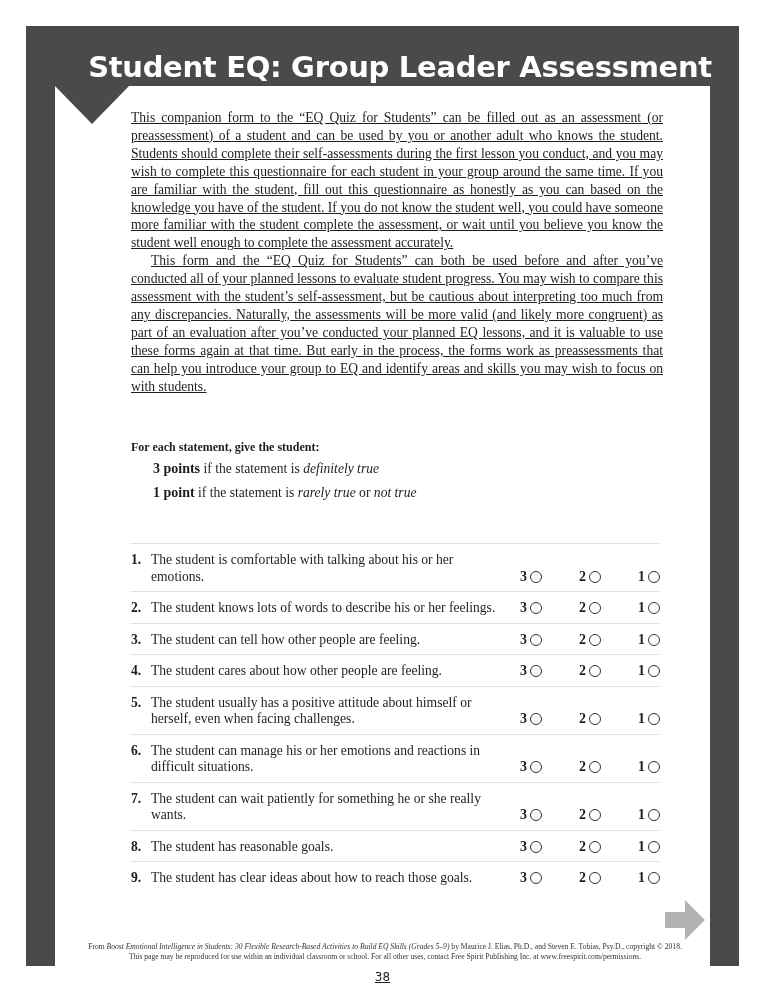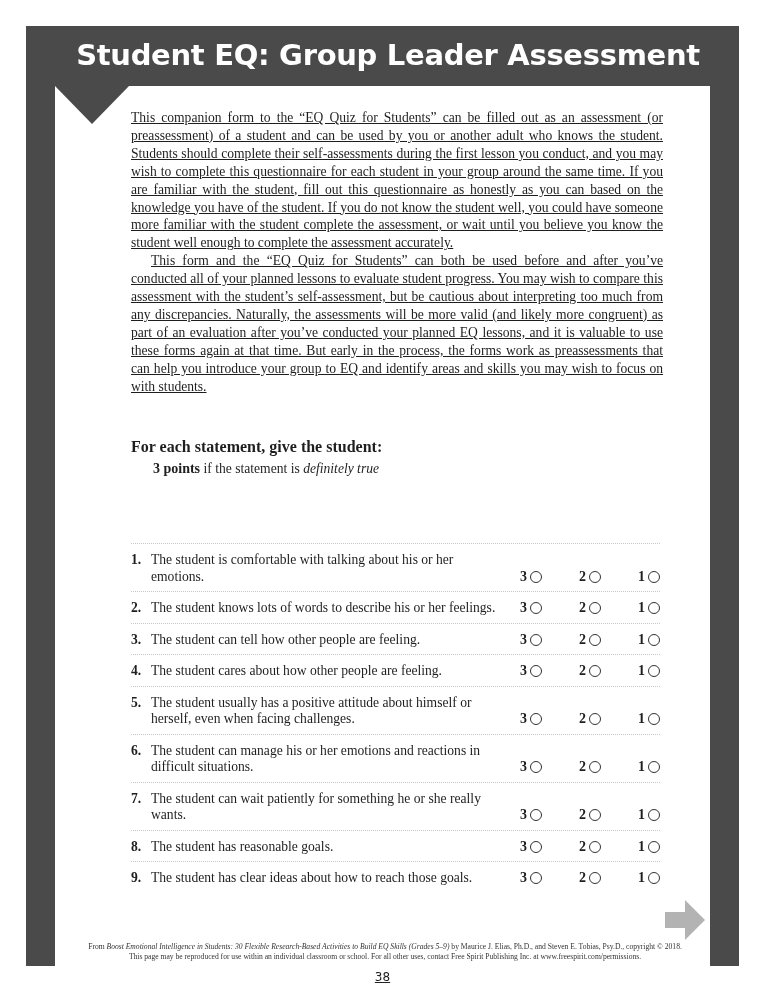--- a/index.html
+++ b/index.html
@@ -37,21 +37,21 @@
   .body-text {
     position: absolute; left: 131px; top: 109px; width: 532px;
     font-size: 13.6px; line-height: 17.9px; text-align: justify;
   }
   .body-text p { margin: 0; text-decoration: underline; }
   .body-text p.indent { text-indent: 20px; }
   .instructions {
     position: absolute; left: 131px; top: 437px; width: 532px;
     font-size: 13.6px;
   }
-  .instr-head { font-weight: bold; font-size: 16px; line-height: 20px; }
+  .instr-head { font-weight: bold; font-size: 12px; line-height: 20px; }
   .instr-item { padding-left: 22px; line-height: 24px; }
   .instr-item b { font-size: 14px; }
   .instr-item i { font-style: italic; }
   .rows {
     position: absolute; left: 131px; top: 543px; width: 529px;
   }
   .row {
     display: flex; align-items: flex-end; justify-content: space-between;
     border-top: 1px dotted #c8c8c8;
     padding: 8px 0 6px 0;
@@ -81,32 +81,35 @@
   }
 </style>
 </head>
 <body>
 
 <div class="frame-top"></div>
 <div class="frame-left"></div>
 <div class="frame-right"></div>
 <div class="notch"></div>
 
-<h1 class="title" style="margin:0;">Student EQ: Group Leader Assessment</h1>
+<h1 class="title" style="margin:12px;">Student EQ: Group Leader Assessment</h1>
 
 <div class="body-text">
   <p>This companion form to the “EQ Quiz for Students” can be filled out as an assessment (or preassessment) of a student and can be used by you or another adult who knows the student. Students should complete their self-assessments during the first lesson you conduct, and you may wish to complete this questionnaire for each student in your group around the same time. If you are familiar with the student, fill out this questionnaire as honestly as you can based on the knowledge you have of the student. If you do not know the student well, you could have someone more familiar with the student complete the assessment, or wait until you believe you know the student well enough to complete the assessment accurately.</p>
   <p class="indent">This form and the “EQ Quiz for Students” can both be used before and after you’ve conducted all of your planned lessons to evaluate student progress. You may wish to compare this assessment with the student’s self-assessment, but be cautious about interpreting too much from any discrepancies. Naturally, the assessments will be more valid (and likely more congruent) as part of an evaluation after you’ve conducted your planned EQ lessons, and it is valuable to use these forms again at that time. But early in the process, the forms work as preassessments that can help you introduce your group to EQ and identify areas and skills you may wish to focus on with students.</p>
 </div>
 
 <div class="instructions">
   <div class="instr-head">For each statement, give the student:</div>
   <div class="instr-item">
     <b>3 points</b><span> if the statement is </span><i>definitely true</i>
   </div>
+  <div class="instr-item">
+    <b>1 point</b><span> if the statement is </span><i>rarely true</i><span> or </span><i>not true</i>
+  </div>
 </div>
 
 <div class="rows">
 
   <div class="row">
     <div class="stmt">
         <span class="num">1.</span>
         <span class="txt">The student is comfortable with talking about his or her emotions.</span>
       </div>
     <div class="opts">

